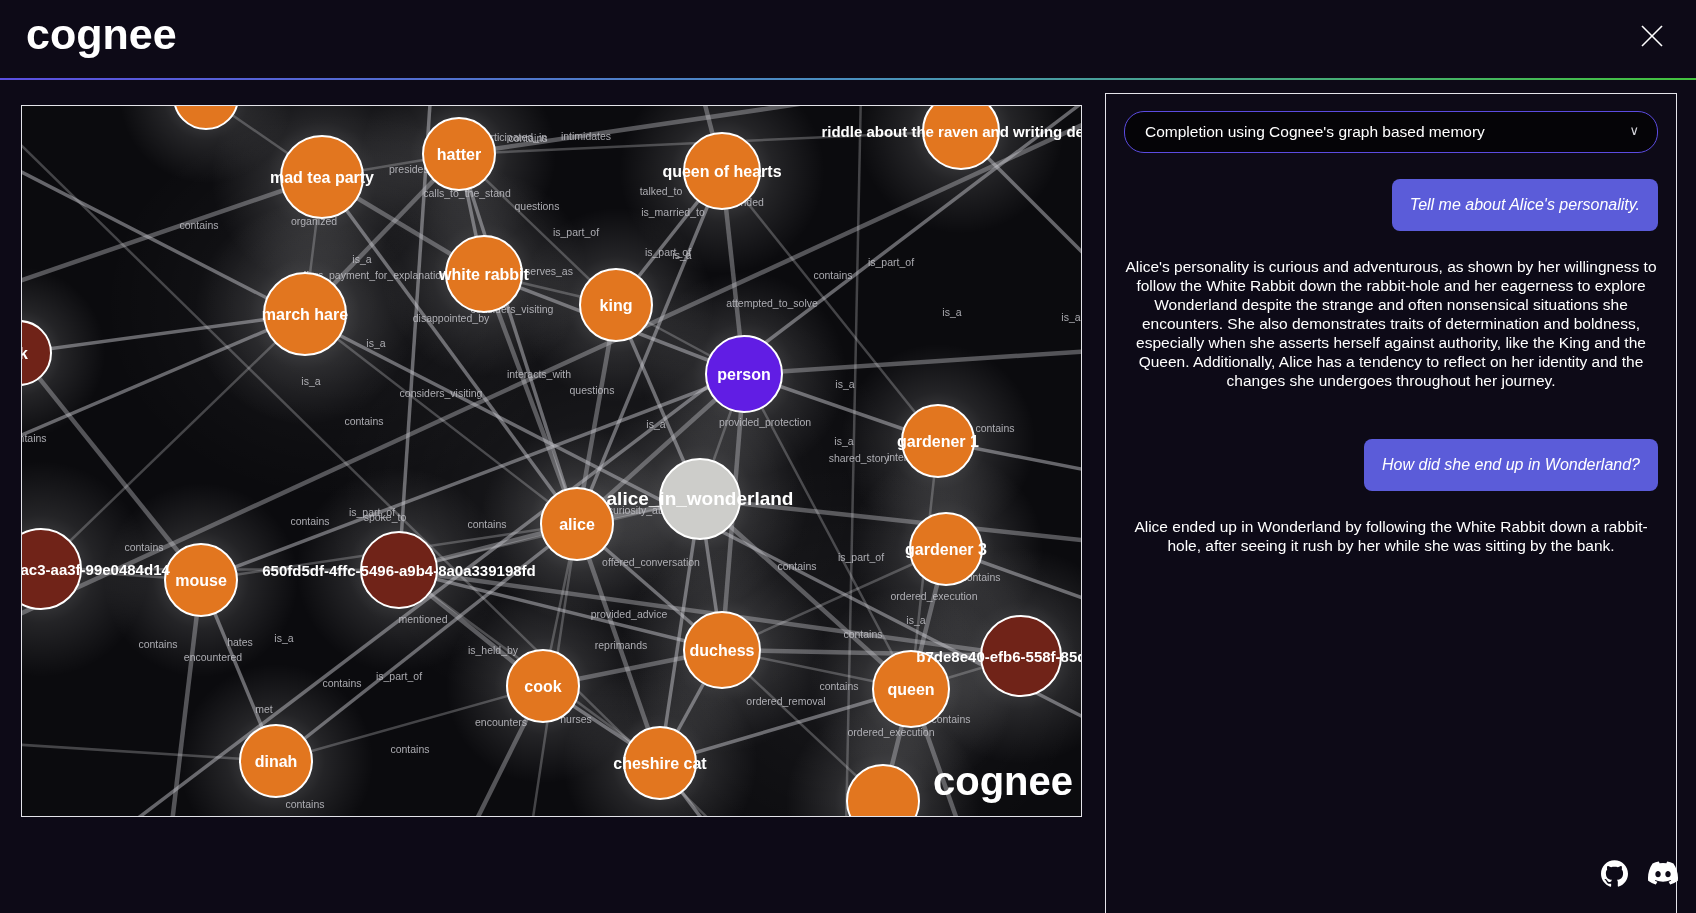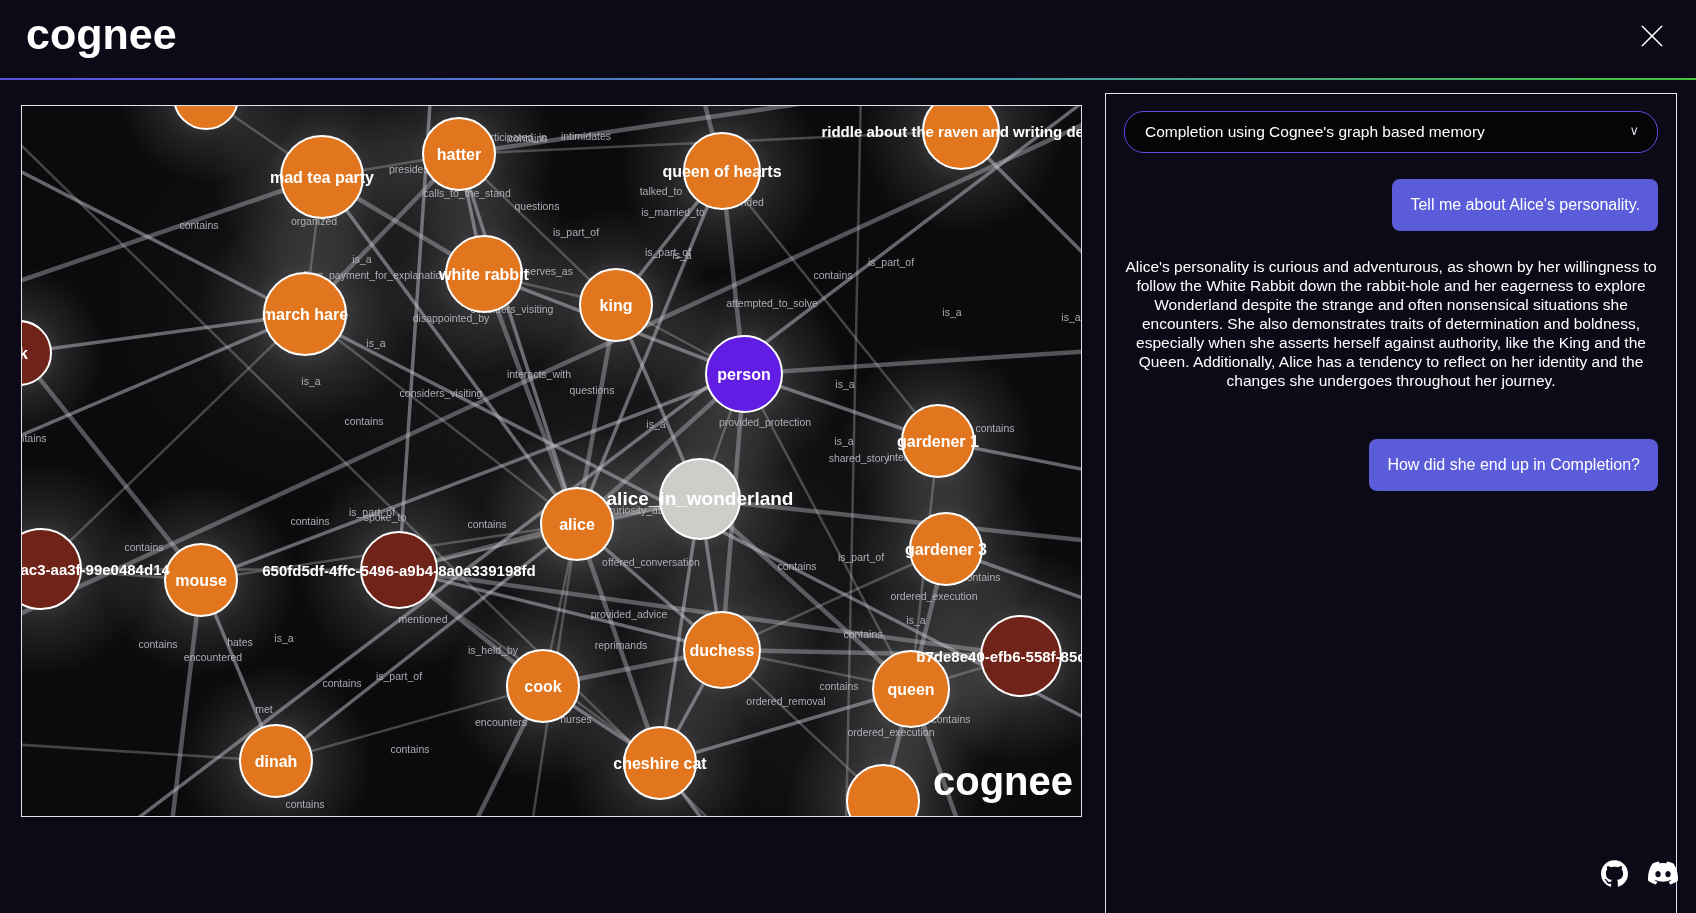--- a/index.html
+++ b/index.html
@@ -30,21 +30,21 @@
 
   
   .chat-panel{position:absolute;left:1105px;top:93px;width:572px;height:898px;
        border:1px solid #E4E4EA;box-sizing:border-box;
        display:flex;flex-direction:column;padding:17px 18px 16px 18px;}
   .dropdown{height:40px;min-height:40px;border:1px solid #5B4BE0;border-radius:20px;
        background:#050407;color:#fff;display:flex;align-items:center;
        padding:0 20px;font-size:15.5px;position:relative;cursor:pointer;}
   .dropdown .chevron{position:absolute;right:18px;top:11px;color:#D6D6DC;font-size:13px;}
   .msg-user{align-self:flex-end;background:#5B5CD9;color:#fff;font-size:16px;
-       padding:16px 18px;border-radius:8px;line-height:20px;}
+       padding:16px 18px;border-radius:8px;line-height:20px;font-style:italic;}
   .msg-user.first{margin-top:26px;}
   .msg-user.second{margin-top:49px;}
   .msg-assistant{margin-top:26px;text-align:center;color:#fff;font-size:15.5px;
        line-height:19px;}
   .search-row{margin-top:auto;display:flex;align-items:center;gap:6px;}
   .search-wrap{flex:1;position:relative;height:38px;}
   .search-wrap input{width:100%;height:100%;box-sizing:border-box;background:#fff;
        border:1px solid #5B4BE0;border-radius:2px;padding:0 26px 0 14px;
        font-size:15px;color:#222;font-family:"Liberation Sans",sans-serif;outline:none;}
   .search-wrap input::placeholder{color:#8A8A8A;}
@@ -318,21 +318,22 @@
 </div>
 
 <div class="chat-panel">
   <div class="dropdown">
     <span>Completion using Cognee's graph based memory</span>
     <span class="chevron">∨</span>
   </div>
 
   <div class="msg-user first">Tell me about Alice's personality.</div>
   <div class="msg-assistant">Alice's personality is curious and adventurous, as shown by her willingness to follow the White Rabbit down the rabbit-hole and her eagerness to explore Wonderland despite the strange and often nonsensical situations she encounters. She also demonstrates traits of determination and boldness, especially when she asserts herself against authority, like the King and the Queen. Additionally, Alice has a tendency to reflect on her identity and the changes she undergoes throughout her journey.</div>
-  <div class="msg-user second">How did she end up in Completion?</div>
+  <div class="msg-user second">How did she end up in Wonderland?</div>
+  <div class="msg-assistant">Alice ended up in Wonderland by following the White Rabbit down a rabbit-hole, after seeing it rush by her while she was sitting by the bank.</div>
 
   <div class="search-row">
     <div class="search-wrap">
       <input type="text" placeholder="Search" style="">
       <div class="scroll-thumb"></div>
     </div>
     <button class="search-btn">Search</button>
   </div>
 </div>
 

